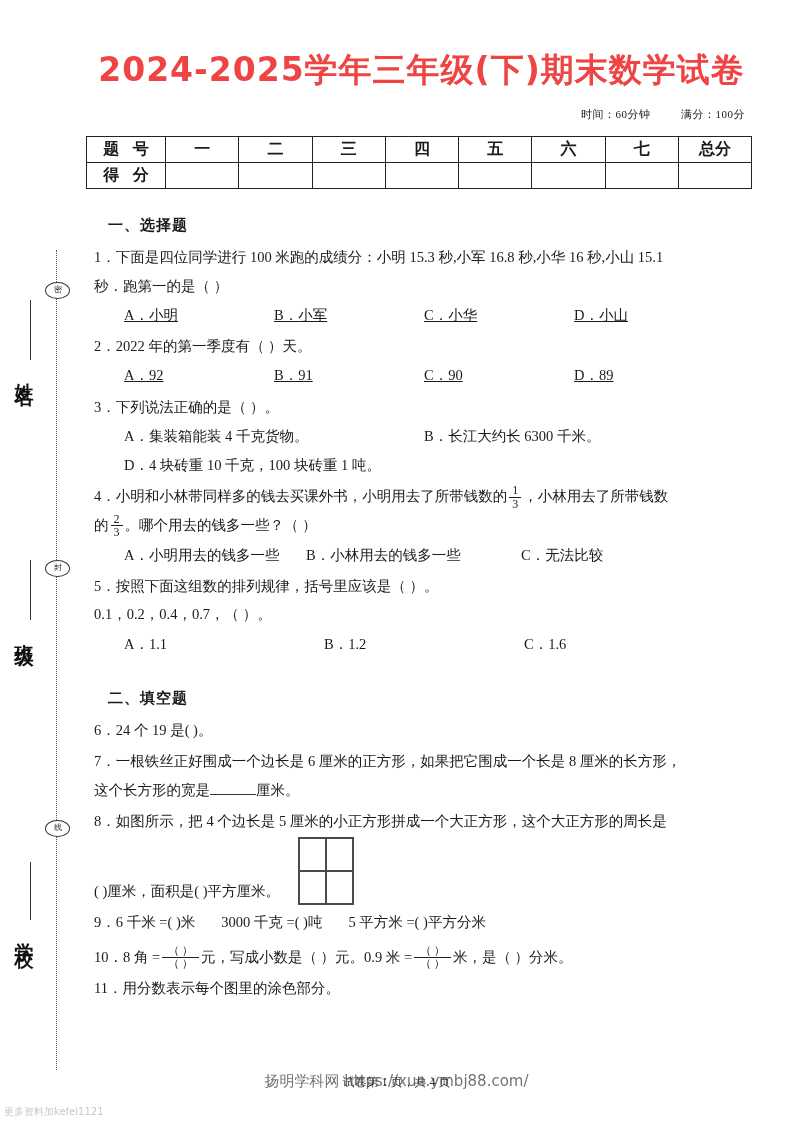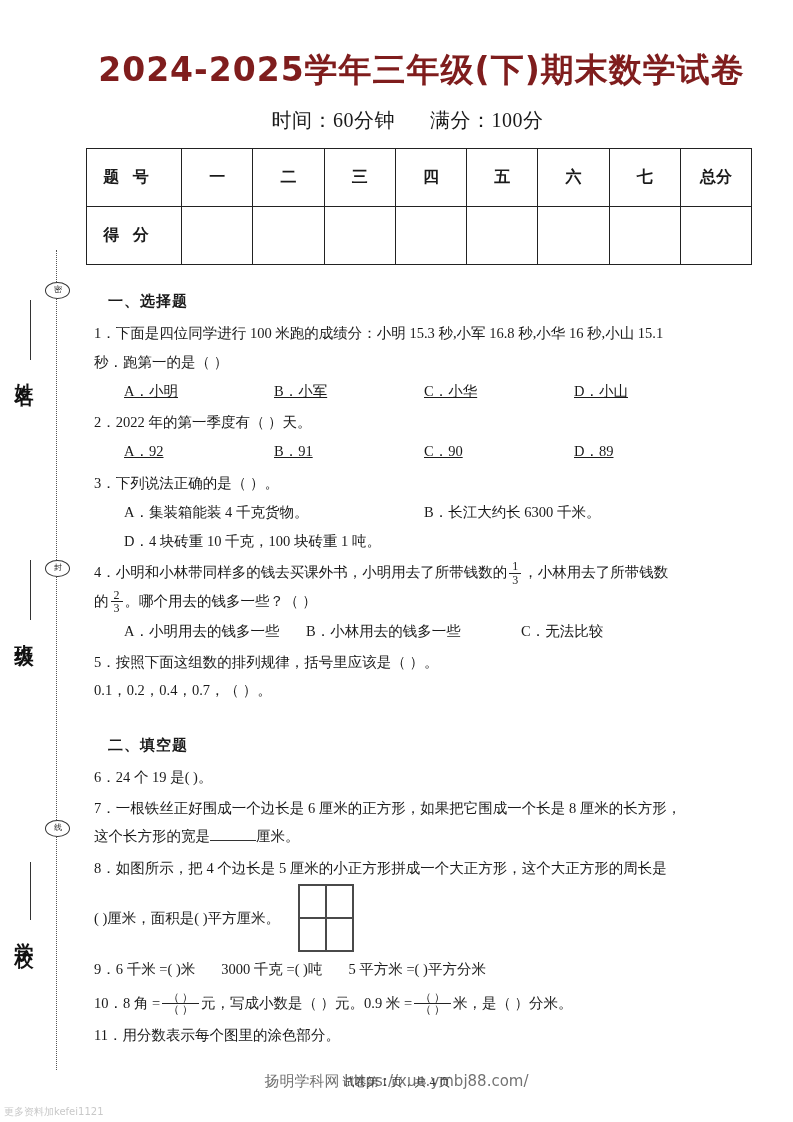--- a/index.html
+++ b/index.html
@@ -73,46 +73,46 @@
   }
 
   #paper-title {
     text-align: center;
     font-size: 33px;
     font-weight: bold;
     letter-spacing: 1px;
     margin: 0;
     padding: 48px 20px 0 0;
     font-family: "DejaVu Sans", "Liberation Sans", sans-serif;
-    color: #7f1d1d;
+    color: #ef4444;
   }
 
   #meta-line {
-    text-align: center;
-    font-size: 20px;
+    text-align: right;
+    font-size: 11px;
     padding: 14px 48px 0 0;
     letter-spacing: 0.5px;
   }
   #meta-line .meta-gap { display: inline-block; width: 24px; }
 
   
   #score-table {
     border-collapse: collapse;
     margin: 14px 0 0 16px;
     width: 666px;
     table-layout: fixed;
   }
   #score-table td {
     border: 1px solid #222;
     height: 25px;
     text-align: center;
     font-size: 16px;
     font-weight: bold;
     font-family: "DejaVu Sans", "Liberation Sans", sans-serif;
-    padding: 16px;
+    padding: 0;
   }
   #score-table td.rowhead {
     width: 74px;
     letter-spacing: 4px;
     padding-left: 4px;
   }
 
   
   #content {
     padding: 16px 36px 0 24px;
@@ -152,21 +152,21 @@
   }
   .frac .num { border-bottom: 1px solid #222; padding: 0 3px; }
   .frac .den { padding: 0 3px; }
   .frac.paren { font-size: 11px; }
   .frac.paren .num { padding: 0 6px; }
   .frac.paren .den { padding: 0 6px; }
 
   .blank-u { display: inline-block; width: 46px; border-bottom: 1px solid #333; }
 
   
-  .fig-row { display: flex; align-items: flex-start; }
+  .fig-row { display: flex; align-items: flex-end; }
   .fig-text { flex: 0 0 auto; padding-top: 22px; }
   #square-figure {
     width: 54px;
     height: 66px;
     border: 1.5px solid #4a4a4a;
     display: grid;
     grid-template-columns: 1fr 1fr;
     grid-template-rows: 1fr 1fr;
     margin-left: 18px;
     margin-top: 2px;
@@ -318,20 +318,25 @@
       <div class="opts tight">
         <span class="opt">A．小明用去的钱多一些</span>
         <span class="opt">B．小林用去的钱多一些</span>
         <span class="opt">C．无法比较</span>
       </div>
     </div>
 
     <div class="q">
       <span class="q-line">5．按照下面这组数的排列规律，括号里应该是（  ）。</span>
       <span class="q-line">0.1，0.2，0.4，0.7，（  ）。</span>
+      <div class="opts w3">
+        <span class="opt">A．1.1</span>
+        <span class="opt">B．1.2</span>
+        <span class="opt">C．1.6</span>
+      </div>
     </div>
 
     <div class="section-title" style="margin-top:26px;">二、填空题</div>
 
     <div class="q">
       <span class="q-line">6．24 个 19 是(            )。</span>
     </div>
 
     <div class="q">
       <span class="q-line">7．一根铁丝正好围成一个边长是 6 厘米的正方形，如果把它围成一个长是 8 厘米的长方形，</span>

